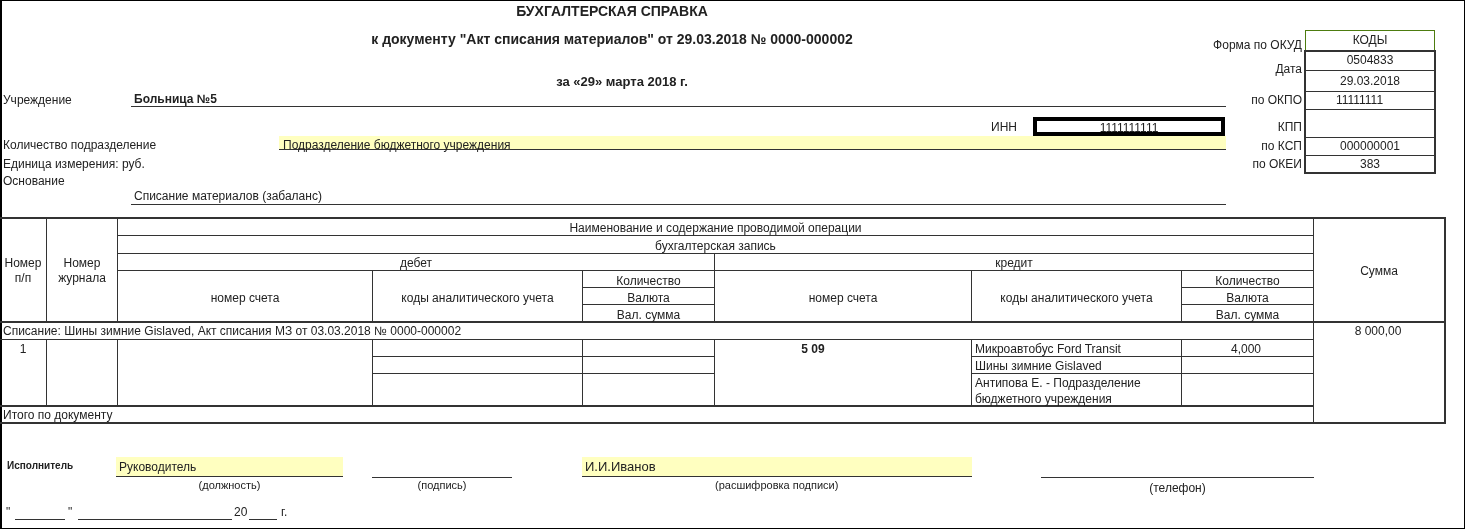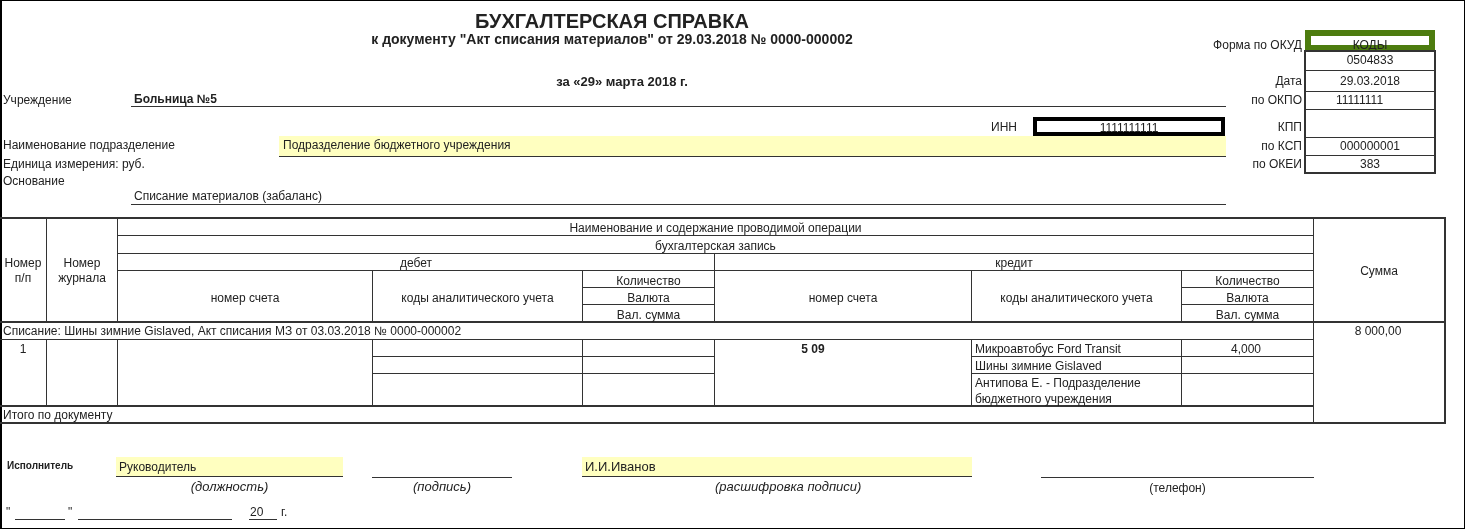--- a/index.html
+++ b/index.html
@@ -6,60 +6,60 @@
   body{width:1467px;height:531px;position:relative;overflow:hidden;
        font-family:"Liberation Sans",sans-serif;font-size:12px;color:#222;}
   .page{position:absolute;left:0;top:0;width:1465px;height:529px;border:1px solid #000;border-left:2px solid #000;box-sizing:border-box;}
   .abs{position:absolute;white-space:nowrap;}
   .b{font-weight:bold;}
   .c{text-align:center;}
   .r{text-align:center;}
   .hl{background:#ffffc0;}
   .ul{border-bottom:1px solid #333;}
   
-  .code-cell{position:absolute;left:1305px;width:130px;box-sizing:border-box;border:6px solid #4d7c0f;text-align:center;line-height:17px;}
+  .code-cell{position:absolute;left:1305px;width:130px;box-sizing:border-box;border:1px solid #4d7c0f;text-align:center;line-height:17px;}
   .code-label{position:absolute;right:165px;text-align:right;white-space:nowrap;}
   
   .tbl-line-h{position:absolute;height:1px;background:#333;}
   .tbl-line-v{position:absolute;width:1px;background:#333;}
   .thick-h{position:absolute;height:2px;background:#333;}
   .thick-v{position:absolute;width:2px;background:#333;}
   .cell{position:absolute;white-space:nowrap;font-size:12px;}
-  .small{font-size:13px;font-style:italic;}
+  .small{font-size:11px;}
 </style>
 </head>
 <body>
 
 <div class="page"></div>
 
-<div class="abs b c" style="left:0;width:1224px;top:10px;font-size:20px;">БУХГАЛТЕРСКАЯ СПРАВКА</div>
+<div class="abs b c" style="left:0;width:1224px;top:3px;font-size:14px;">БУХГАЛТЕРСКАЯ СПРАВКА</div>
 <div class="abs b c" style="left:0;width:1224px;top:31px;font-size:14px;">к документу "Акт списания материалов" от 29.03.2018 № 0000-000002</div>
 <div class="abs b c" style="left:0;width:1244px;top:74px;font-size:13px;">за «29» марта 2018 г.</div>
 
 <div class="abs" style="left:3px;top:93px;">Учреждение</div>
 <div class="abs b ul" style="left:131px;top:92px;width:1095px;height:15px;padding-left:3px;box-sizing:border-box;">Больница №5</div>
 
 <div class="abs r" style="left:980px;width:48px;top:120px;">ИНН</div>
 <div class="abs c" style="left:1033px;top:117px;width:192px;height:19px;border:4px solid #000000;box-sizing:border-box;line-height:15px;">1111111111</div>
 
-<div class="abs" style="left:3px;top:138px;">Наименование подразделение</div>
-<div class="abs hl ul" style="left:279px;top:136px;width:947px;height:21px;padding-left:4px;box-sizing:border-box;line-height:18px;">Подразделение бюджетного учреждения</div>
+<div class="abs" style="left:3px;top:138px;">Количество подразделение</div>
+<div class="abs hl ul" style="left:279px;top:136px;width:947px;height:14px;padding-left:4px;box-sizing:border-box;line-height:18px;">Подразделение бюджетного учреждения</div>
 
 <div class="abs" style="left:3px;top:157px;">Единица измерения: руб.</div>
 <div class="abs" style="left:3px;top:174px;">Основание</div>
 <div class="abs ul" style="left:131px;top:189px;width:1095px;height:16px;padding-left:3px;box-sizing:border-box;">Списание материалов (забаланс)</div>
 
 <div class="code-cell" style="top:30px;height:21px;line-height:19px;">КОДЫ</div>
 <div class="abs" style="left:1304px;top:50px;width:132px;height:124px;border:2px solid #333;box-sizing:border-box;"></div>
 
 <div class="code-label" style="top:38px;">Форма  по ОКУД</div>
 <div class="abs c" style="left:1306px;width:128px;top:53px;">0504833</div>
 <div class="tbl-line-h" style="left:1306px;width:128px;top:70px;"></div>
 
-<div class="code-label" style="top:74px;text-align:center;">Дата</div>
+<div class="code-label" style="top:62px;text-align:center;">Дата</div>
 <div class="abs c" style="left:1306px;width:128px;top:74px;">29.03.2018</div>
 <div class="tbl-line-h" style="left:1306px;width:128px;top:91px;"></div>
 
 <div class="code-label" style="top:93px;">по ОКПО</div>
 <div class="abs c" style="left:1306px;width:107px;top:93px;">11111111</div>
 <div class="tbl-line-h" style="left:1306px;width:128px;top:109px;"></div>
 
 <div class="code-label" style="top:120px;">КПП</div>
 <div class="abs c" style="left:1306px;width:128px;top:120px;"></div>
 <div class="tbl-line-h" style="left:1306px;width:128px;top:137px;"></div>
@@ -166,15 +166,15 @@
 <div class="abs hl ul" style="left:582px;top:457px;width:390px;height:20px;padding-left:3px;box-sizing:border-box;line-height:20px;font-size:13px;">И.И.Иванов</div>
 <div class="abs small" style="left:715px;top:479px;">(расшифровка подписи)</div>
 
 <div class="abs ul" style="left:1041px;top:457px;width:273px;height:20px;"></div>
 <div class="abs c" style="left:1041px;width:273px;top:481px;">(телефон)</div>
 
 <div class="abs" style="left:6px;top:505px;">"</div>
 <div class="abs ul" style="left:15px;top:505px;width:50px;height:14px;"></div>
 <div class="abs" style="left:68px;top:505px;">"</div>
 <div class="abs ul" style="left:78px;top:505px;width:154px;height:14px;"></div>
-<div class="abs" style="left:250px;top:505px;">20</div>
+<div class="abs" style="left:234px;top:505px;">20</div>
 <div class="abs ul" style="left:249px;top:505px;width:28px;height:14px;"></div>
 <div class="abs" style="left:281px;top:505px;">г.</div>
 
 </body></html>

